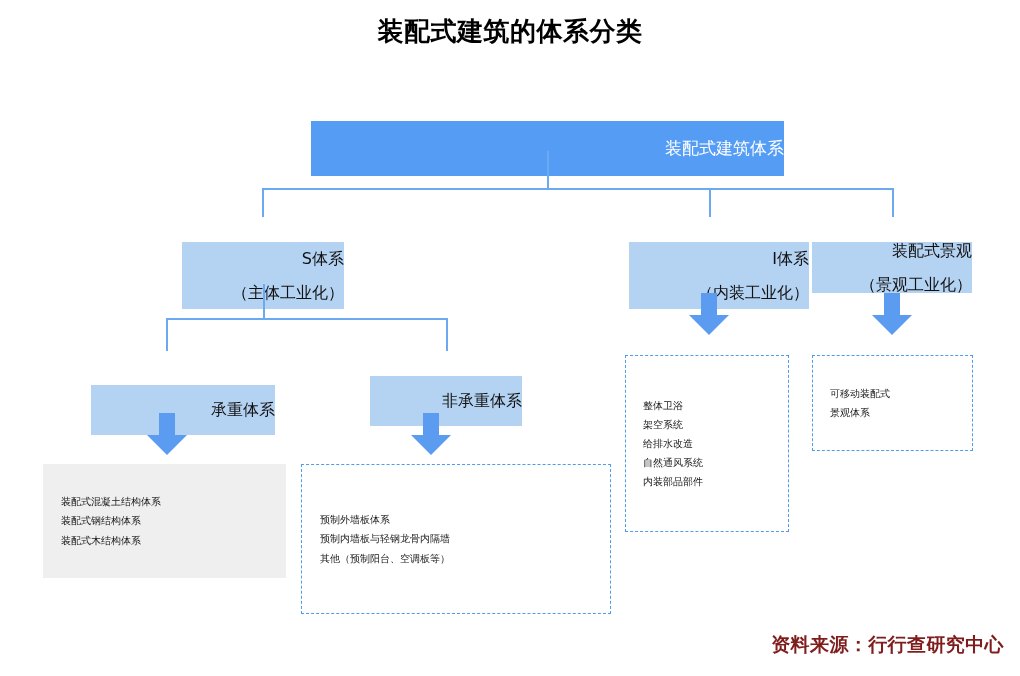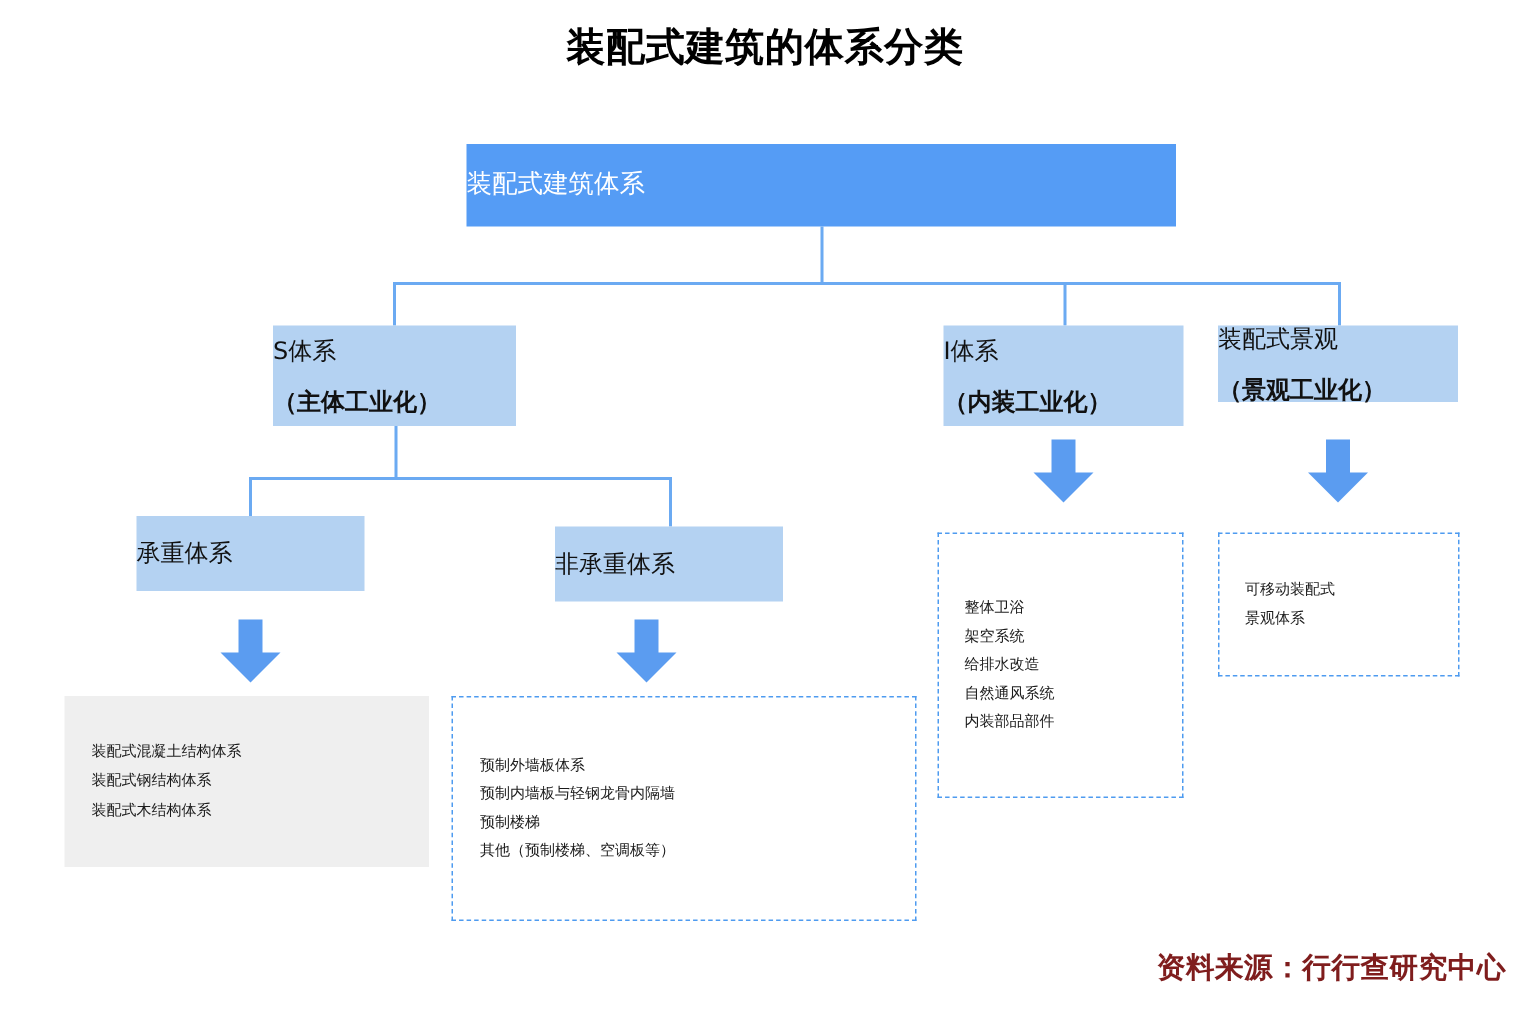--- a/index.html
+++ b/index.html
@@ -29,37 +29,38 @@
     font-weight: bold;
     color: #000000;
     letter-spacing: 0.5px;
   }
 
   
   .node {
     position: absolute;
     display: flex;
     flex-direction: column;
-    align-items: flex-start;
+    align-items: flex-end;
     justify-content: center;
     text-align: center;
     line-height: 1.45;
+    margin-top: 25px;
   }
   .node-root {
     background: #559CF5;
     color: #ffffff;
     font-size: 17px;
   }
   .node-l2, .node-l3 {
     background: #B4D2F2;
     color: #111111;
     font-size: 16px;
     gap: 11px;
   }
-  .node .line2 { display: block; font-weight: bold; }
+  .node .line2 { display: block; }
 
   
   .textbox {
     position: absolute;
     display: flex;
     flex-direction: column;
     justify-content: center;
     font-size: 10px;
     color: #1a1a1a;
     line-height: 1.92;
@@ -113,36 +114,36 @@
   <div class="conn h" style="left:262px; top:188px; width:631px;"></div>
   <div class="conn v" style="left:262px; top:188px; height:29px;"></div>
   <div class="conn v" style="left:709px; top:188px; height:29px;"></div>
   <div class="conn v" style="left:892px; top:188px; height:29px;"></div>
 
   <div class="node node-l2" style="left:182px; top:217px; width:162px; height:67px;">
     <span>S体系</span>
     <span class="line2">（主体工业化）</span>
   </div>
 
-  <div class="node node-l2" style="left:629px; top:217px; width:160px; height:67px;">
+  <div class="node node-l2" style="left:629px; top:217px; width:180px; height:67px;">
     <span>I体系</span>
     <span class="line2">（内装工业化）</span>
   </div>
 
   <div class="node node-l2" style="left:812px; top:217px; width:160px; height:51px;">
     <span>装配式景观</span>
     <span class="line2">（景观工业化）</span>
   </div>
 
   <div class="conn v" style="left:263px; top:284px; height:34px;"></div>
   <div class="conn h" style="left:166px; top:318px; width:281px;"></div>
   <div class="conn v" style="left:166px; top:318px; height:33px;"></div>
   <div class="conn v" style="left:446px; top:318px; height:33px;"></div>
 
-  <div class="node node-l3" style="left:91px; top:344px; width:152px; height:50px;">
+  <div class="node node-l3" style="left:91px; top:360px; width:184px; height:50px;">
     <span>承重体系</span>
   </div>
 
   <div class="node node-l3" style="left:370px; top:351px; width:152px; height:50px;">
     <span>非承重体系</span>
   </div>
 
   <div class="arrow" style="left:144px; top:411px;">
     <svg viewBox="0 0 46 46" xmlns="http://www.w3.org/2000/svg">
       <polygon points="15,2 31,2 31,24 43,24 23,44 3,24 15,24" fill="#5B9CF0"></polygon>
@@ -169,22 +170,21 @@
 
   <div class="textbox gray" style="left:43px; top:464px; width:243px; height:114px; padding-left:18px;">
     <span class="row">装配式混凝土结构体系</span>
     <span class="row">装配式钢结构体系</span>
     <span class="row">装配式木结构体系</span>
   </div>
 
   <div class="textbox dashed" style="left:301px; top:464px; width:310px; height:150px; padding-left:18px;">
     <span class="row">预制外墙板体系</span>
     <span class="row">预制内墙板与轻钢龙骨内隔墙</span>
-    <span class="row">预制楼梯</span>
-    <span class="row">其他（预制楼梯、空调板等）</span>
+    <span class="row">其他（预制阳台、空调板等）</span>
   </div>
 
   <div class="textbox dashed" style="left:625px; top:355px; width:164px; height:177px; padding-left:17px;">
     <span class="row">整体卫浴</span>
     <span class="row">架空系统</span>
     <span class="row">给排水改造</span>
     <span class="row">自然通风系统</span>
     <span class="row">内装部品部件</span>
   </div>
 

